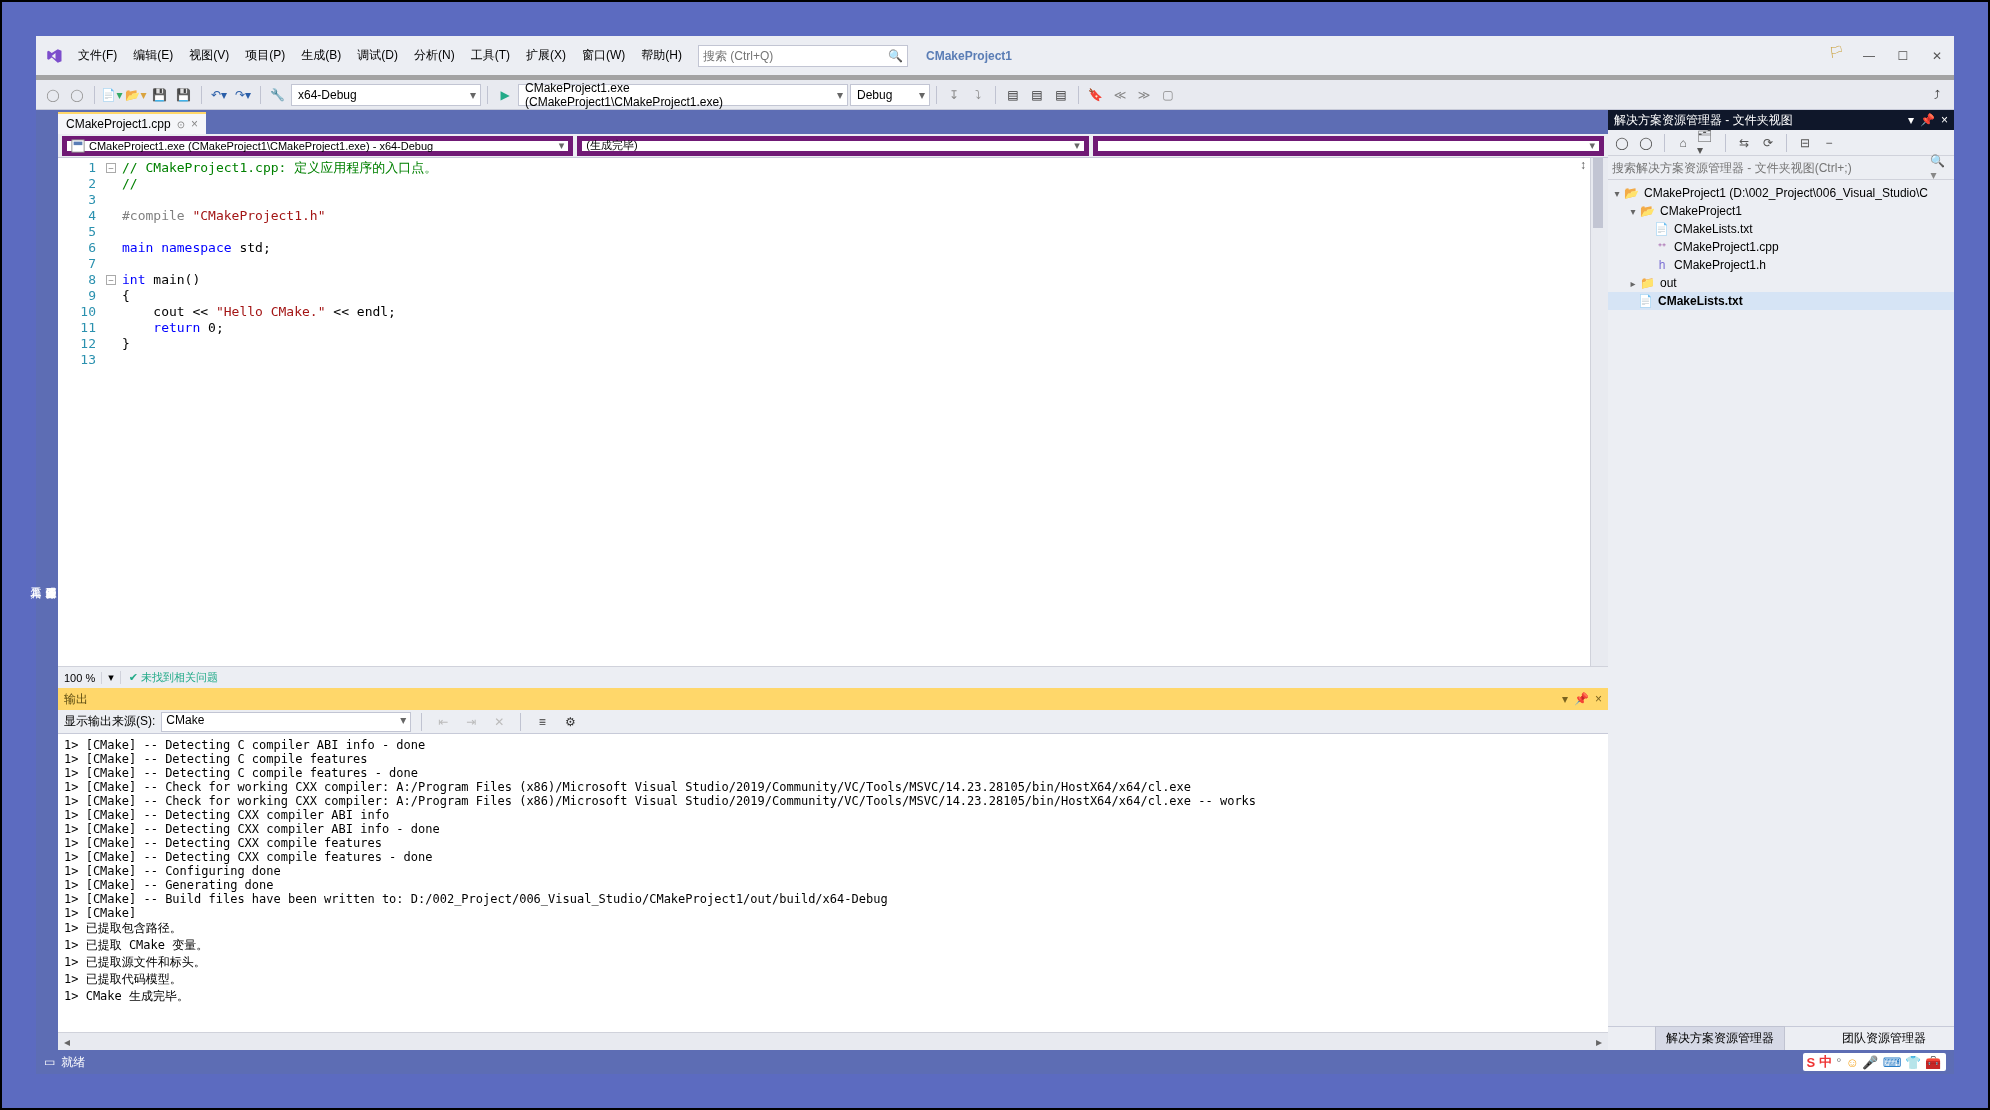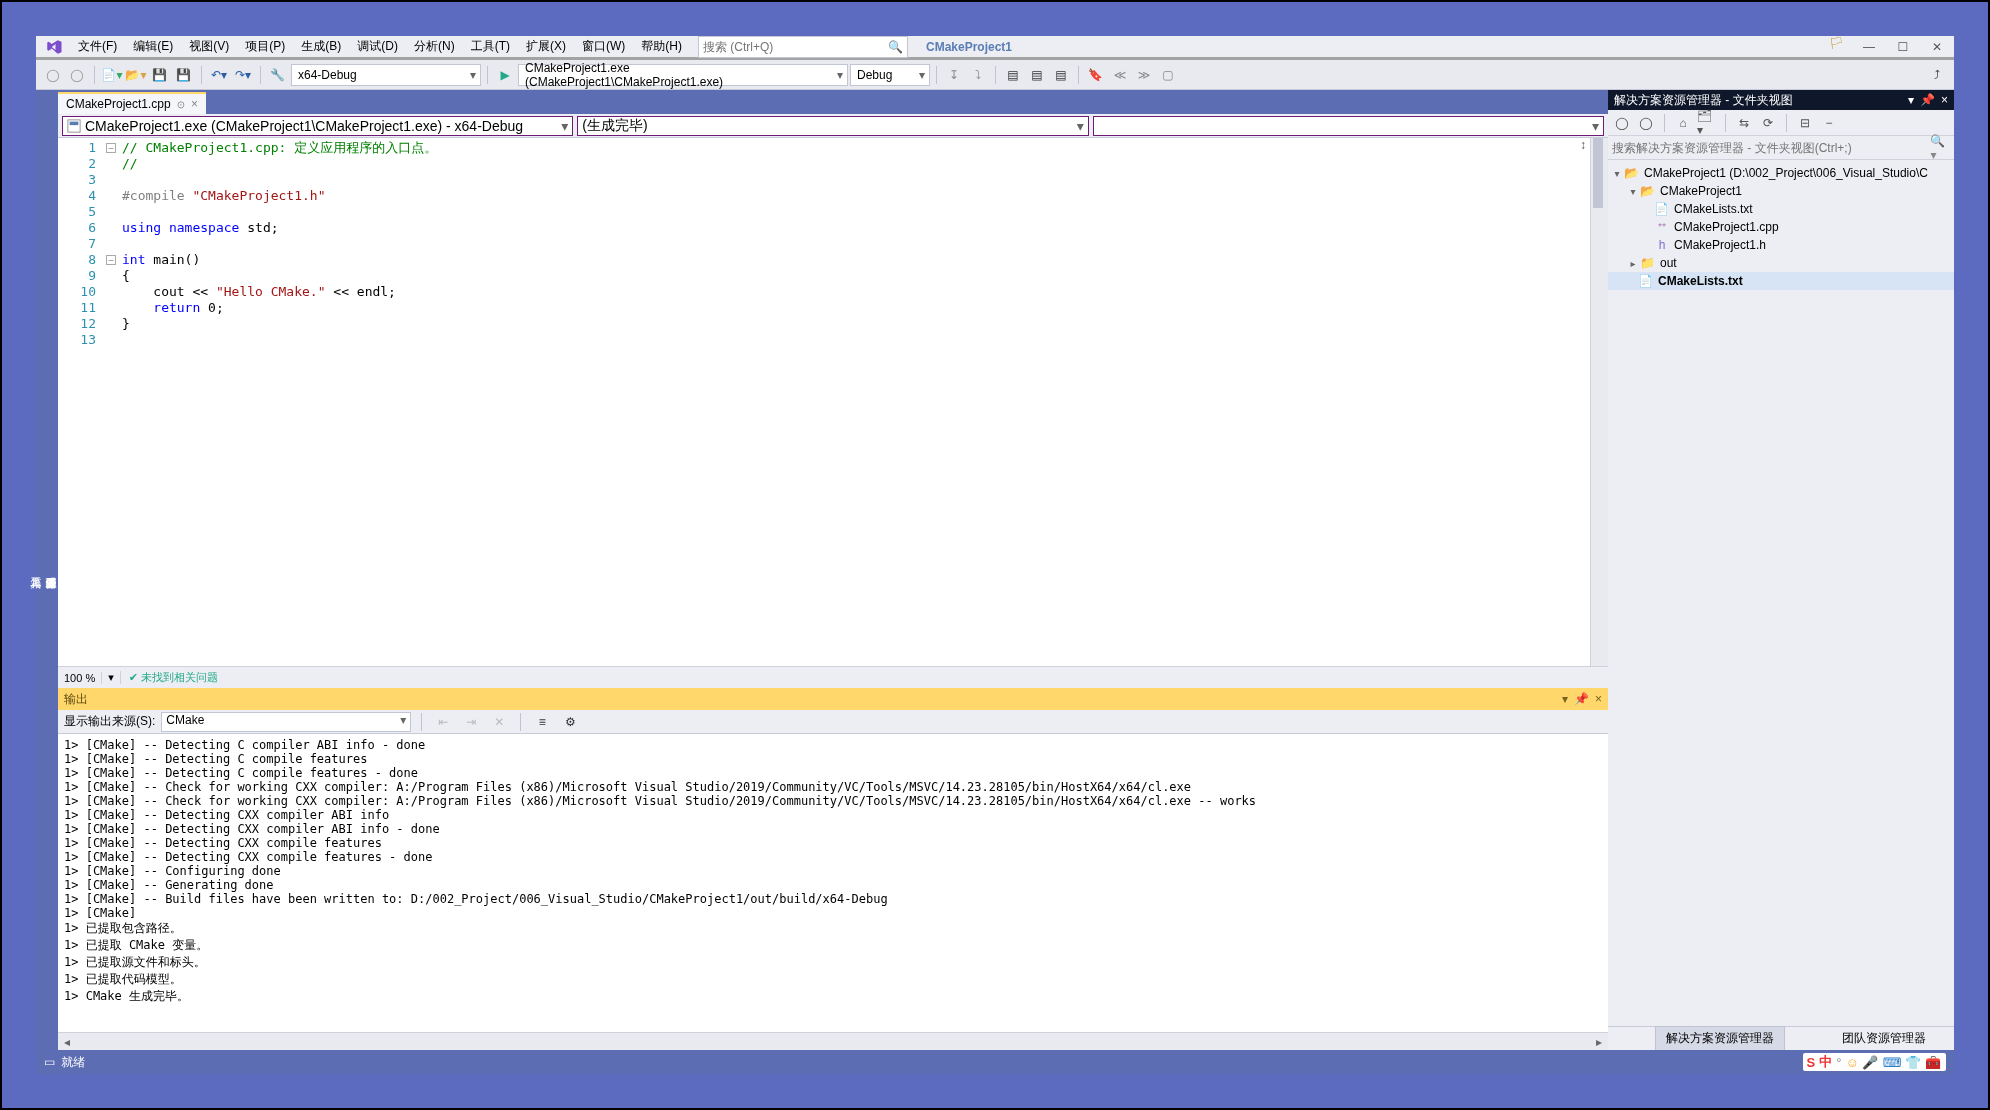--- a/index.html
+++ b/index.html
@@ -14,25 +14,25 @@
 }
 .app-window {
   position: absolute;
   top: 34px; left: 34px; right: 34px; bottom: 34px;
   background: #eceef3;
   display: flex;
   flex-direction: column;
 }
 
 .titlebar {
-  height: 24px;
+  height: 44px;
   display: flex;
   align-items: center;
   background: #eceef3;
-  border-bottom: 3px solid #a3a3a3;
+  border-bottom: 5px solid #a3a3a3;
 }
 .vs-logo { width: 20px; height: 20px; margin: 0 6px 0 8px; display:flex;align-items:center;justify-content:center;}
 .menu-item { padding: 4px 8px; cursor: pointer; }
 .search-box {
   margin-left: 8px;
   display: flex;
   align-items: center;
   border: 1px solid #c2c5d3;
   background: #fff;
   height: 22px;
@@ -96,25 +96,25 @@
   height: 24px;
   background:#eceef3;
   border-bottom:1px solid #c7cad8;
   display:flex; align-items:center;
   padding:0 4px;
   gap:4px;
 }
 .navbar .nav-dd {
   flex:1;
   height:20px;
-  border:1px solid #701a75; background:#fff;
+  border:5px solid #701a75; background:#fff;
   display:flex; align-items:center;
   padding:0 20px 0 4px;
   position:relative;
-  font-size:14px;
+  font-size:11px;
 }
 .navbar .nav-dd::after{content:"▾";position:absolute;right:4px;color:#666;}
 .navbar .nav-icon { width:14px; height:14px; margin-right:4px; }
 
 .code-area { flex:1; display:flex; background:#fff; position:relative; overflow:hidden;}
 .gutter { width:46px; background:#fff; text-align:right; color:#2b91af; font-family:Consolas,monospace; font-size:13px; padding:2px 8px 0 0; }
 .gutter div { height:16px; line-height:16px; }
 .fold-col { width:14px; background:#fff; font-family:Consolas,monospace; font-size:10px; color:#888; padding-top:2px;}
 .fold-col div { height:16px; line-height:16px; text-align:center;}
 .fold-col .box { border:1px solid #aaa; width:10px;height:10px;display:inline-flex;align-items:center;justify-content:center;font-size:9px;margin-top:2px;}
@@ -353,21 +353,21 @@
             <div></div>
             <div></div>
             <div></div>
         </div>
         <div class="code-body">
           <div class="line"><span class="c-comment">// CMakeProject1.cpp: 定义应用程序的入口点。</span></div>
           <div class="line"><span class="c-comment">//</span></div>
           <div class="line"></div>
           <div class="line"><span class="c-pre">#compile </span><span class="c-string">"CMakeProject1.h"</span></div>
           <div class="line"></div>
-          <div class="line"><span class="c-key">using</span><span class="c-key"> namespace </span><span>std</span><span>;</span></div>
+          <div class="line"><span class="c-key">main</span><span class="c-key"> namespace </span><span>std</span><span>;</span></div>
           <div class="line"></div>
           <div class="line"><span class="c-key">int</span><span> main()</span></div>
           <div class="line"><span>{</span></div>
           <div class="line"><span>    cout &lt;&lt; </span><span class="c-string">"Hello CMake."</span><span> &lt;&lt; endl;</span></div>
           <div class="line"><span>    </span><span class="c-key">return</span><span> 0;</span></div>
           <div class="line"><span>}</span></div>
           <div class="line"></div>
         </div>
         <div class="split-up">↕</div>
         <div class="scroll-right">

